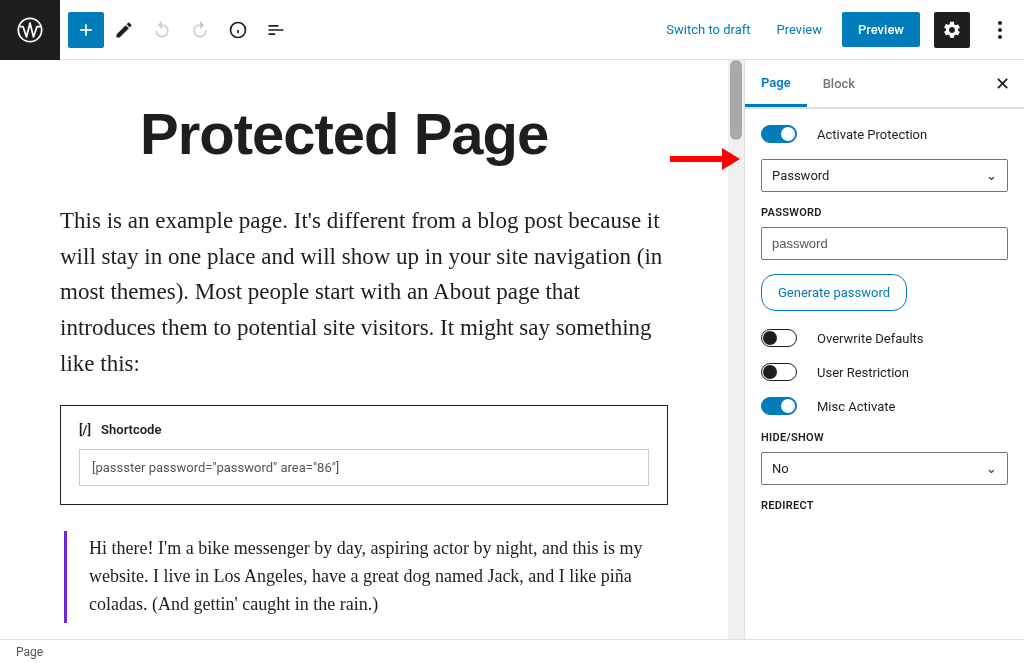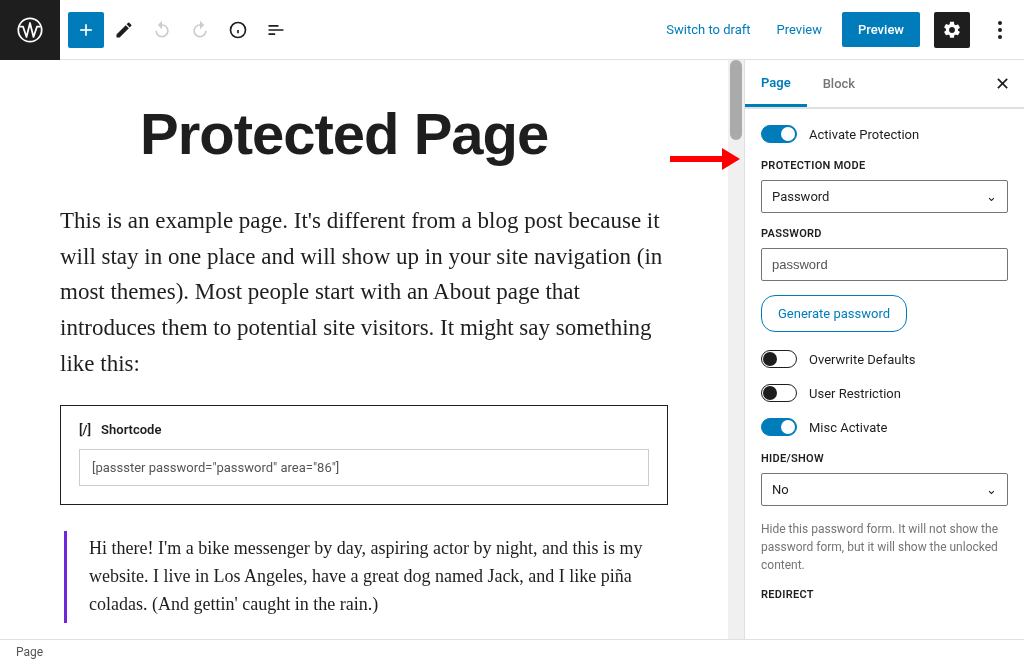--- a/index.html
+++ b/index.html
@@ -45,21 +45,21 @@
 .sidebar { width: 280px; border-left: 1px solid #e0e0e0; overflow: auto; }
 .tabs { display: flex; border-bottom: 1px solid #e0e0e0; height: 48px; align-items: stretch; position: relative; }
 .tab { padding: 0 16px; display: flex; align-items: center; cursor: pointer; color: #757575; font-weight: 500; }
 .tab.active { color: #007cba; border-bottom: 3px solid #007cba; font-weight: 600; }
 .close-panel { margin-left: auto; padding: 0 14px; display: flex; align-items: center; cursor: pointer; font-size: 18px; }
 
 .panel-section { padding: 16px; border-top: 1px solid #e0e0e0; }
 .panel-header { display: flex; align-items: center; justify-content: space-between; font-weight: 600; padding: 14px 16px; cursor: pointer; }
 .panel-header .chev { font-size: 10px; color: #555; }
 
-.toggle-row { display: flex; align-items: center; gap: 12px; margin-bottom: 16px; }
+.toggle-row { display: flex; align-items: center; gap: 20px; margin-bottom: 16px; }
 .toggle { width: 36px; height: 18px; border: 1px solid #1e1e1e; border-radius: 10px; position: relative; cursor: pointer; background: #fff; flex-shrink: 0; }
 .toggle .knob { position: absolute; top: 1px; left: 1px; width: 14px; height: 14px; background: #1e1e1e; border-radius: 50%; }
 .toggle.on { background: #007cba; border-color: #007cba; }
 .toggle.on .knob { left: auto; right: 1px; background: #fff; }
 
 .field-label { font-size: 11px; font-weight: 600; text-transform: uppercase; margin-bottom: 8px; letter-spacing: 0.3px; }
 .select-box { border: 1px solid #757575; padding: 8px 10px; border-radius: 2px; display: flex; justify-content: space-between; align-items: center; cursor: pointer; margin-bottom: 14px; font-size: 13px; }
 .text-input { width: 100%; border: 1px solid #757575; padding: 8px 10px; border-radius: 2px; margin-bottom: 14px; font-size: 13px; color: #555; }
 .outline-btn { border: 1px solid #007cba; color: #007cba; padding: 10px 16px; border-radius: 14px; cursor: pointer; display: inline-block; margin-bottom: 18px; }
 .helper-text { font-size: 12px; color: #757575; line-height: 1.5; margin-bottom: 14px; }
@@ -164,21 +164,20 @@
 
     <div class="panel-section">
 
       <div class="toggle-row">
         <div class="toggle on">
             <div class="knob"></div>
           </div>
         <span>Activate Protection</span>
       </div>
 
-      <div class="field-label">PROTECTION MODE</div>
       <div class="select-box">
         <span>Password</span>
         <span>⌄</span>
       </div>
 
       <div class="field-label">PASSWORD</div>
       <input class="text-input" value="password" style="">
 
       <div class="outline-btn">Generate password</div>
 
@@ -202,21 +201,20 @@
           </div>
         <span>Misc Activate</span>
       </div>
 
       <div class="field-label">HIDE/SHOW</div>
       <div class="select-box">
         <span>No</span>
         <span>⌄</span>
       </div>
 
-      <div class="helper-text">Hide this password form. It will not show the password form, but it will show the unlocked content.</div>
 
       <div class="field-label">REDIRECT</div>
     </div>
   </div>
 </div>
 
 <div class="arrow">
   <div class="arrow-line"></div>
   <div class="arrow-head"></div>
 </div>

